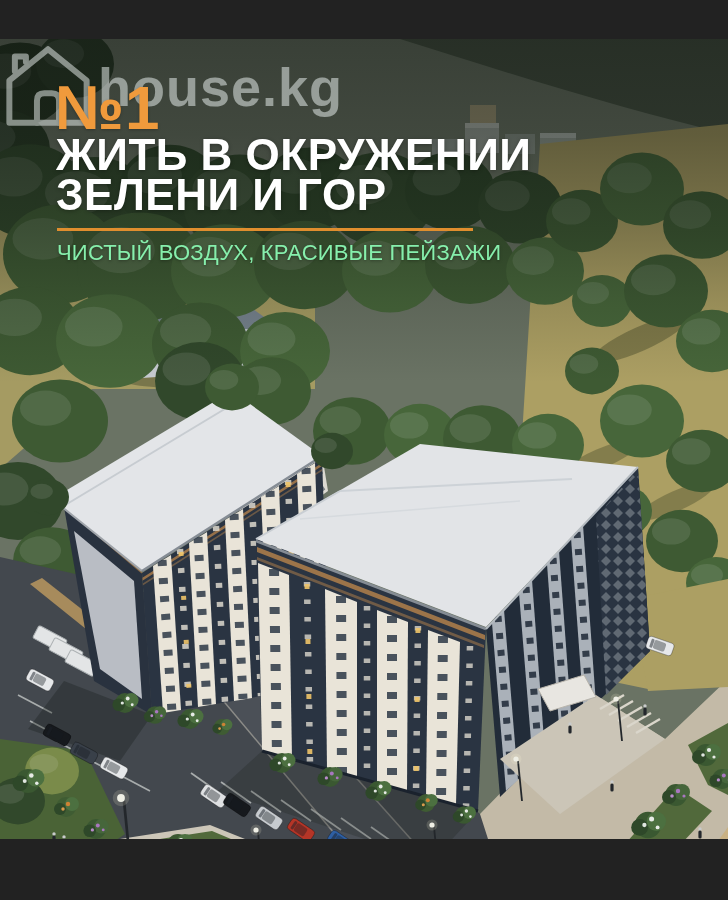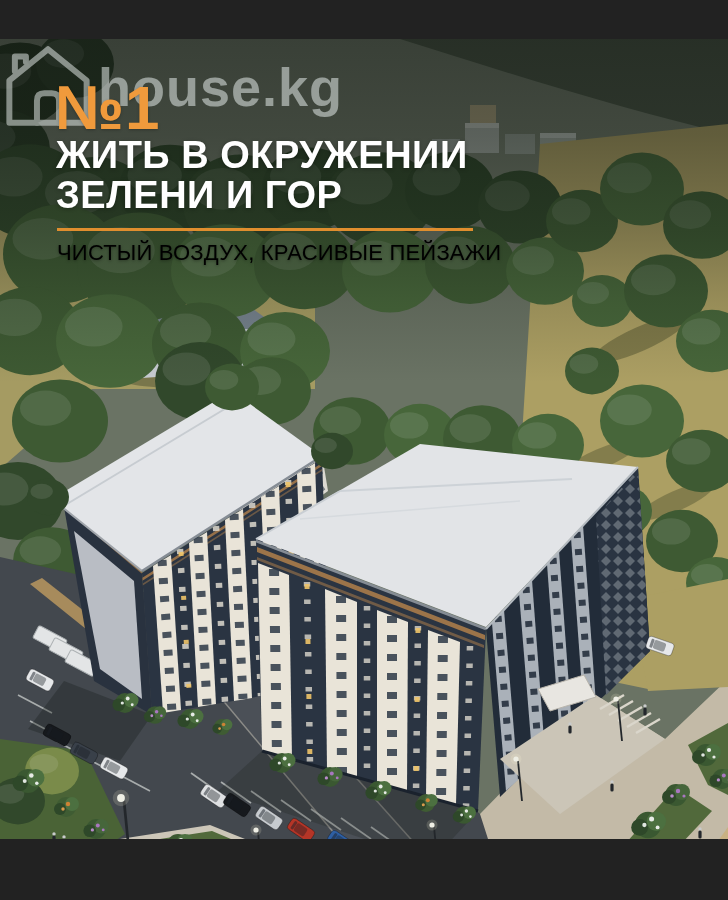--- a/index.html
+++ b/index.html
@@ -23,28 +23,28 @@
     font-size:54px;font-weight:bold;letter-spacing:1px;margin-top:13px;
     color:rgba(226,233,231,.55);
   }
   .rank{
     position:absolute;left:55px;top:38px;
     font-size:62px;font-weight:800;letter-spacing:1px;color:#F09A3C;line-height:1;
     text-shadow:0 1px 3px rgba(0,0,0,.25);
   }
   .headline{
     position:absolute;left:56px;top:96px;margin:0;
-    font-size:38px;line-height:40px;font-weight:800;letter-spacing:.5px;color:#FFFFFF;
+    font-size:44px;line-height:40px;font-weight:800;letter-spacing:.5px;color:#FFFFFF;
     text-shadow:0 1px 4px rgba(0,0,0,.3);
   }
   .headline span{display:block;}
   .divider{position:absolute;left:57px;top:189px;width:416px;height:3px;background:#E08E2E;}
   .sub{
     position:absolute;left:57px;top:199px;margin:0;
-    font-size:22px;line-height:30px;font-weight:400;letter-spacing:.2px;color:#000000;
+    font-size:22px;line-height:30px;font-weight:400;letter-spacing:.2px;color:#86efac;
     text-shadow:0 1px 3px rgba(0,0,0,.35);
   }
   .sub span{display:block;}
 </style>
 </head>
 <body>
 
 <div class="stage">
 
   <svg class="scene" width="728" height="900" viewBox="0 0 728 900">

